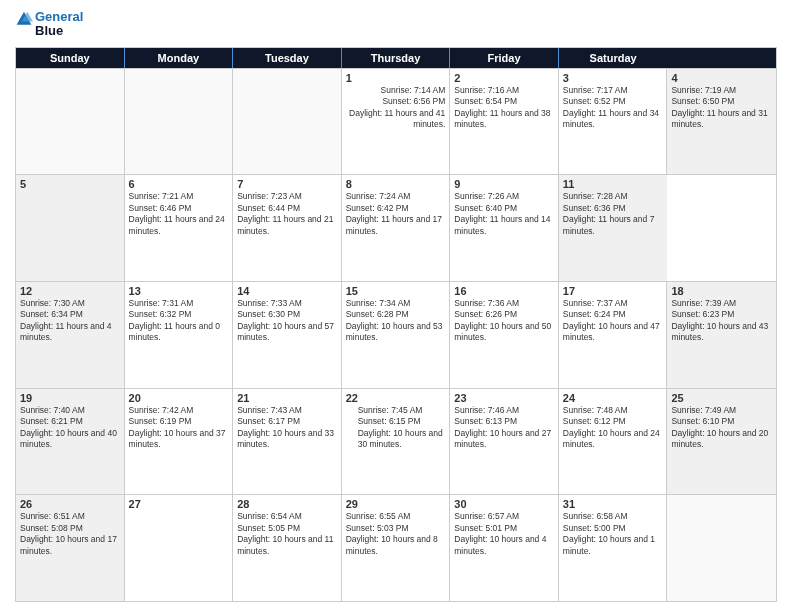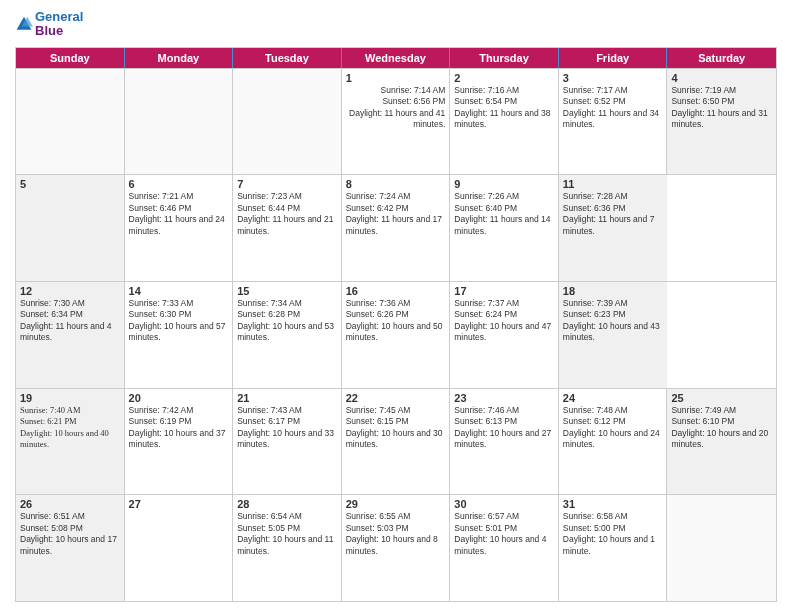--- a/index.html
+++ b/index.html
@@ -18,21 +18,21 @@
       flex-direction: column;
     }
     .header {
       display: flex;
       justify-content: space-between;
       align-items: flex-start;
       margin-bottom: 8px;
     }
     .logo {
       display: flex;
-      align-items: center;
+      align-items: flex-start;
       gap: 2px;
     }
     .logo-text {
       font-size: 13px;
       font-weight: bold;
       color: #333;
       line-height: 1.1;
     }
     .logo-text span {
       color: #1a6fb5;
@@ -56,21 +56,21 @@
     }
     .calendar {
       flex: 1;
       display: flex;
       flex-direction: column;
       border: 1px solid #ccc;
     }
     .cal-header {
       display: grid;
       grid-template-columns: repeat(7, 1fr);
-      background: #be185d;
+      background: #0f172a;
     }
     .cal-header-cell {
       color: #fff;
       font-size: 11px;
       font-weight: bold;
       text-align: center;
       padding: 4px 2px;
       border-right: 1px solid #4a8dd5;
     }
     .cal-header-cell:last-child { border-right: none; }
@@ -113,35 +113,34 @@
 
 <div class="page">
   <div class="header">
     <div class="logo">
       <svg class="logo-icon" viewBox="0 0 22 22">
         <polygon points="11,2 20,18 2,18" fill="#1a6fb5"></polygon>
         <polygon points="15,2 22,14 8,14" fill="#4a9fd5" opacity="0.7"></polygon>
       </svg>
       <div class="logo-text">
         <div><span>General</span></div>
-        <div><span style="color:#701a75">Blue</span></div>
+        <div><span style="color:#0f172a">Blue</span></div>
       </div>
     </div>
     <div class="title-block">
       <div class="month-title"></div>
       <div class="location"></div>
     </div>
   </div>
 
   <div class="calendar">
     <div class="cal-header" id="cal-header">
         <div class="cal-header-cell">Sunday</div>
         <div class="cal-header-cell">Monday</div>
         <div class="cal-header-cell">Tuesday</div>
-        <div class="cal-header-cell">Wednesday</div>
         <div class="cal-header-cell">Thursday</div>
         <div class="cal-header-cell">Friday</div>
         <div class="cal-header-cell">Saturday</div>
       </div>
     <div class="cal-body" id="cal-body">
         <div class="cal-row">
           <div class="cal-cell empty"></div>
           <div class="cal-cell empty"></div>
           <div class="cal-cell empty"></div>
           <div class="cal-cell">
@@ -205,20 +204,26 @@
           </div>
         </div>
         <div class="cal-row">
           <div class="cal-cell shaded">
             <span class="day-num">12</span>
             <div class="cell-text" style="white-space: pre-line;">Sunrise: 7:30 AM
 Sunset: 6:34 PM
 Daylight: 11 hours and 4 minutes.</div>
           </div>
           <div class="cal-cell">
+            <span class="day-num">13</span>
+            <div class="cell-text" style="white-space: pre-line;">Sunrise: 7:31 AM
+Sunset: 6:32 PM
+Daylight: 11 hours and 0 minutes.</div>
+          </div>
+          <div class="cal-cell">
             <span class="day-num">14</span>
             <div class="cell-text" style="white-space: pre-line;">Sunrise: 7:33 AM
 Sunset: 6:30 PM
 Daylight: 10 hours and 57 minutes.</div>
           </div>
           <div class="cal-cell">
             <span class="day-num">15</span>
             <div class="cell-text" style="white-space: pre-line;">Sunrise: 7:34 AM
 Sunset: 6:28 PM
 Daylight: 10 hours and 53 minutes.</div>
@@ -238,39 +243,39 @@
           <div class="cal-cell shaded">
             <span class="day-num">18</span>
             <div class="cell-text" style="white-space: pre-line;">Sunrise: 7:39 AM
 Sunset: 6:23 PM
 Daylight: 10 hours and 43 minutes.</div>
           </div>
         </div>
         <div class="cal-row">
           <div class="cal-cell shaded">
             <span class="day-num">19</span>
-            <div class="cell-text" style="white-space: pre-line; font-family: Liberation Serif, serif;">Sunrise: 7:40 AM
+            <div class="cell-text" style="white-space: pre-line;">Sunrise: 7:40 AM
 Sunset: 6:21 PM
 Daylight: 10 hours and 40 minutes.</div>
           </div>
           <div class="cal-cell">
             <span class="day-num">20</span>
             <div class="cell-text" style="white-space: pre-line;">Sunrise: 7:42 AM
 Sunset: 6:19 PM
 Daylight: 10 hours and 37 minutes.</div>
           </div>
           <div class="cal-cell">
             <span class="day-num">21</span>
             <div class="cell-text" style="white-space: pre-line;">Sunrise: 7:43 AM
 Sunset: 6:17 PM
 Daylight: 10 hours and 33 minutes.</div>
           </div>
           <div class="cal-cell">
             <span class="day-num">22</span>
-            <div class="cell-text" style="white-space: pre-line;">Sunrise: 7:45 AM
+            <div class="cell-text" style="white-space: pre-line; margin-left: 12px;">Sunrise: 7:45 AM
 Sunset: 6:15 PM
 Daylight: 10 hours and 30 minutes.</div>
           </div>
           <div class="cal-cell">
             <span class="day-num">23</span>
             <div class="cell-text" style="white-space: pre-line;">Sunrise: 7:46 AM
 Sunset: 6:13 PM
 Daylight: 10 hours and 27 minutes.</div>
           </div>
           <div class="cal-cell">

